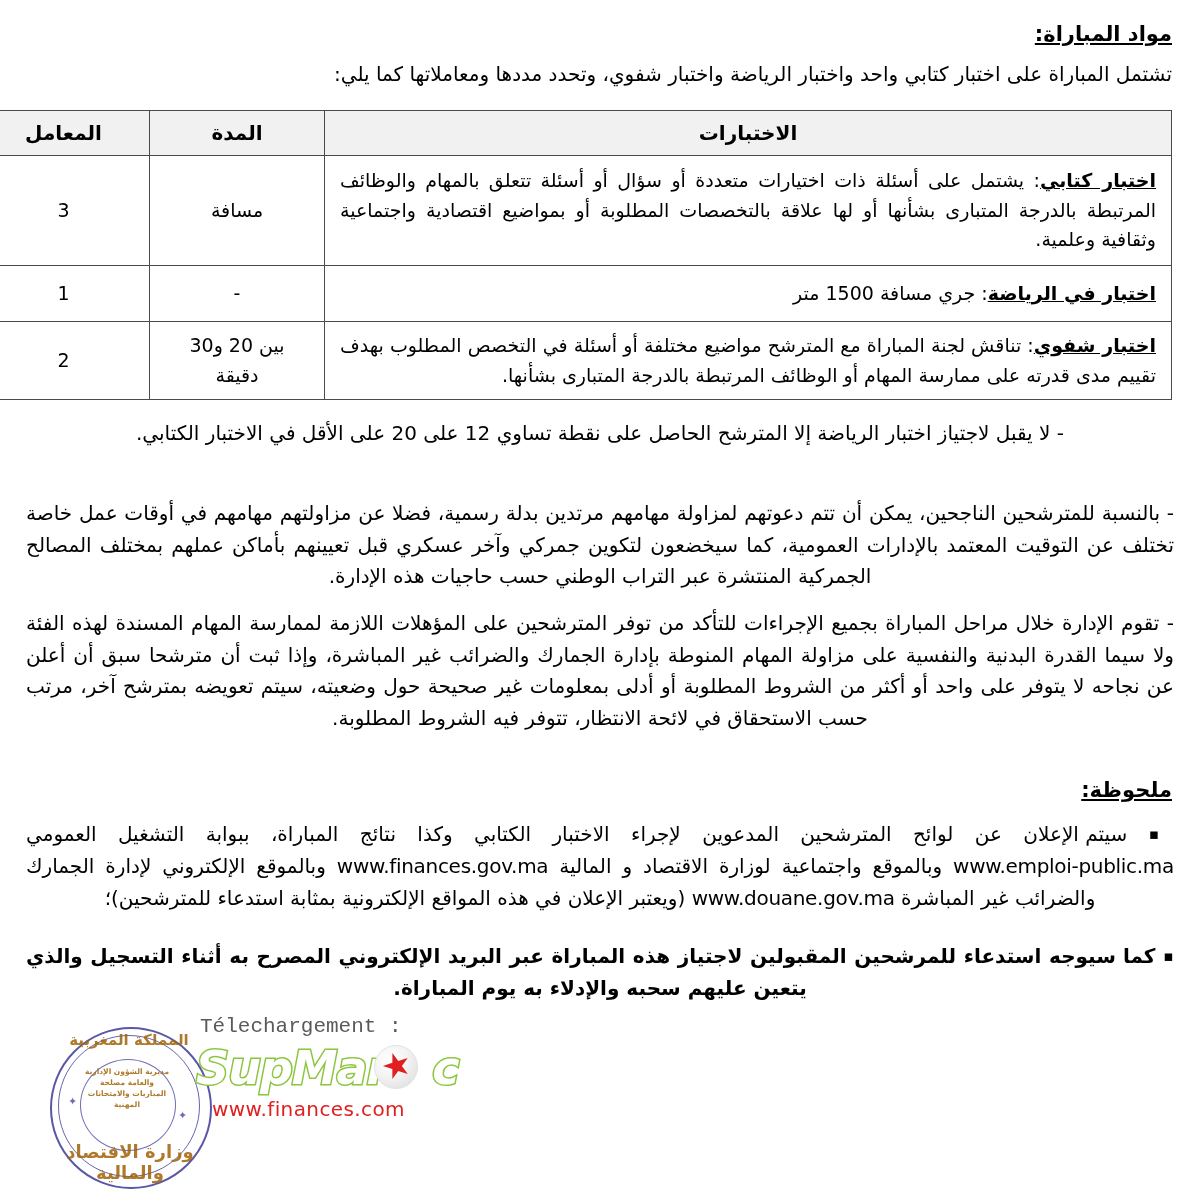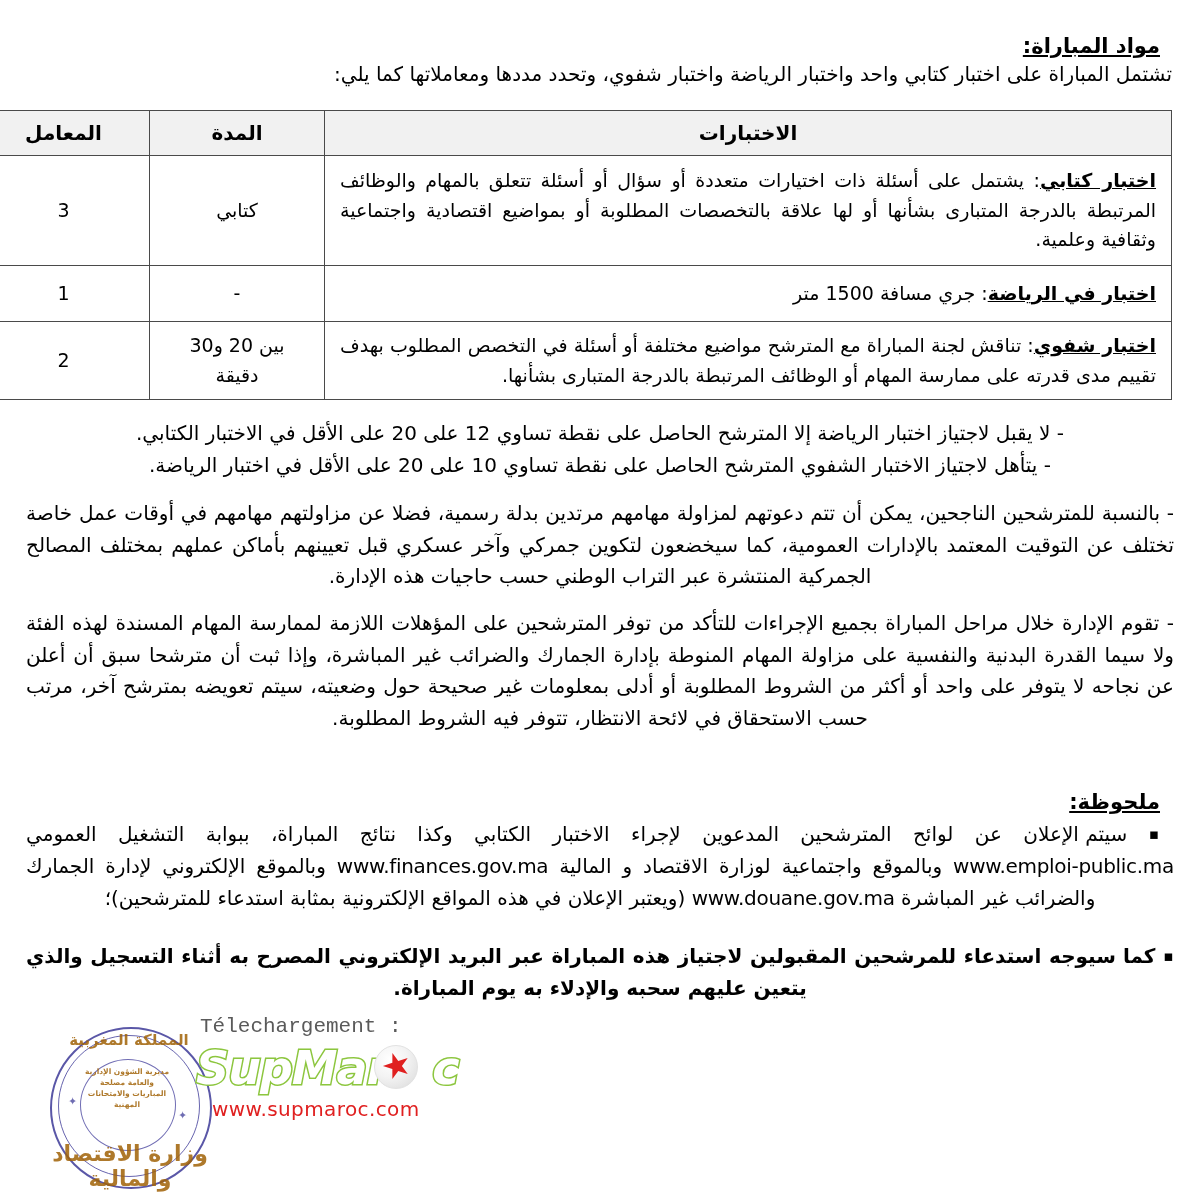--- a/index.html
+++ b/index.html
@@ -24,21 +24,21 @@
     box-sizing: border-box;
     padding: 0 28px;
   }
 
   
   .section-heading {
     font-weight: bold;
     font-size: 21px;
     text-decoration: underline;
     text-align: right;
-    margin: 12px;
+    margin: 0;
     padding: 0;
     letter-spacing: -0.2px;
   }
 
   .intro-line {
     font-size: 20px;
     text-align: right;
     margin: 0;
     padding: 0;
   }
@@ -176,21 +176,21 @@
     text-align: center;
     opacity: .85;
   }
   #stamp-top-text {
     left: 16px; top: 8px; width: 142px;
     font-size: 15px;
     transform: scaleX(1.0);
   }
   #stamp-bottom-text {
     left: 10px; top: 118px; width: 156px;
-    font-size: 22px;
+    font-size: 18px;
   }
   #stamp-core-text {
     left: 40px; top: 44px; width: 90px;
     font-size: 7.5px;
     line-height: 1.45;
     font-weight: bold;
   }
   .stamp-star {
     position: absolute;
     color: #4c49a0;
@@ -276,21 +276,21 @@
           <th class="col-dur">المدة</th>
           <th class="col-coef">المعامل</th>
         </tr>
       </thead>
       <tbody>
 
         <tr style="height:110px;">
           <td class="cell-tests">
             <span class="lead">اختبار كتابي</span><span>: يشتمل على أسئلة ذات اختيارات متعددة أو سؤال أو أسئلة تتعلق بالمهام والوظائف المرتبطة بالدرجة المتبارى بشأنها أو لها علاقة بالتخصصات المطلوبة أو بمواضيع اقتصادية واجتماعية وثقافية وعلمية.</span>
           </td>
-          <td class="cell-dur">كتابي</td>
+          <td class="cell-dur">مسافة</td>
           <td class="cell-coef">3</td>
         </tr>
 
         <tr style="height:56px;">
           <td class="cell-tests">
             <span class="lead">اختبار في الرياضة</span><span>: جري مسافة 1500 متر</span>
           </td>
           <td class="cell-dur">-</td>
           <td class="cell-coef">1</td>
         </tr>
@@ -304,23 +304,20 @@
         </tr>
 
       </tbody>
     </table>
   </div>
 
   <div class="abs" style="top:418px; right:28px; width:1144px;">
     <div class="para center-line">- لا يقبل لاجتياز اختبار الرياضة إلا المترشح الحاصل على نقطة تساوي 12 على 20 على الأقل في الاختبار الكتابي.</div>
   </div>
 
-  <div class="abs" style="top:450px; right:28px; width:1144px;">
-    <div class="para center-line">- يتأهل لاجتياز الاختبار الشفوي المترشح الحاصل على نقطة تساوي 10 على 20 على الأقل في اختبار الرياضة.</div>
-  </div>
 
   <div class="abs" style="top:498px; right:26px; width:1148px;">
     <div class="para block">- بالنسبة للمترشحين الناجحين، يمكن أن تتم دعوتهم لمزاولة مهامهم مرتدين بدلة رسمية، فضلا عن مزاولتهم مهامهم في أوقات عمل خاصة تختلف عن التوقيت المعتمد بالإدارات العمومية، كما سيخضعون لتكوين جمركي وآخر عسكري قبل تعيينهم بأماكن عملهم بمختلف المصالح الجمركية المنتشرة عبر التراب الوطني حسب حاجيات هذه الإدارة.</div>
   </div>
 
   <div class="abs" style="top:608px; right:26px; width:1148px;margin-left:43px;">
     <div class="para block">- تقوم الإدارة خلال مراحل المباراة بجميع الإجراءات للتأكد من توفر المترشحين على المؤهلات اللازمة لممارسة المهام المسندة لهذه الفئة ولا سيما القدرة البدنية والنفسية على مزاولة المهام المنوطة بإدارة الجمارك والضرائب غير المباشرة، وإذا ثبت أن مترشحا سبق أن أعلن عن نجاحه لا يتوفر على واحد أو أكثر من الشروط المطلوبة أو أدلى بمعلومات غير صحيحة حول وضعيته، سيتم تعويضه بمترشح آخر، مرتب حسب الاستحقاق في لائحة الانتظار، تتوفر فيه الشروط المطلوبة.</div>
   </div>
 
   <div class="abs" style="top:778px; right:28px; width:1144px;">
@@ -359,18 +356,18 @@
       <span class="stamp-star" style="left:26px; top:72px;">✦</span>
       <span class="stamp-star" style="left:136px; top:86px;">✦</span>
     </div>
 
     <div id="supmaroc-logo">
       <div id="telechargement-label">Télechargement :</div>
       <div id="supmaroc-wordmark"><span>SupMar</span><span style="display:inline-block;width:44px;"></span><span>c</span></div>
       <div id="supmaroc-globe">
         <span class="star">★</span>
       </div>
-      <div id="supmaroc-url">www.supmaroc.com</div>
+      <div id="supmaroc-url">www.finances.com</div>
     </div>
 
   </div>
 
 </div>
 
 </body></html>

